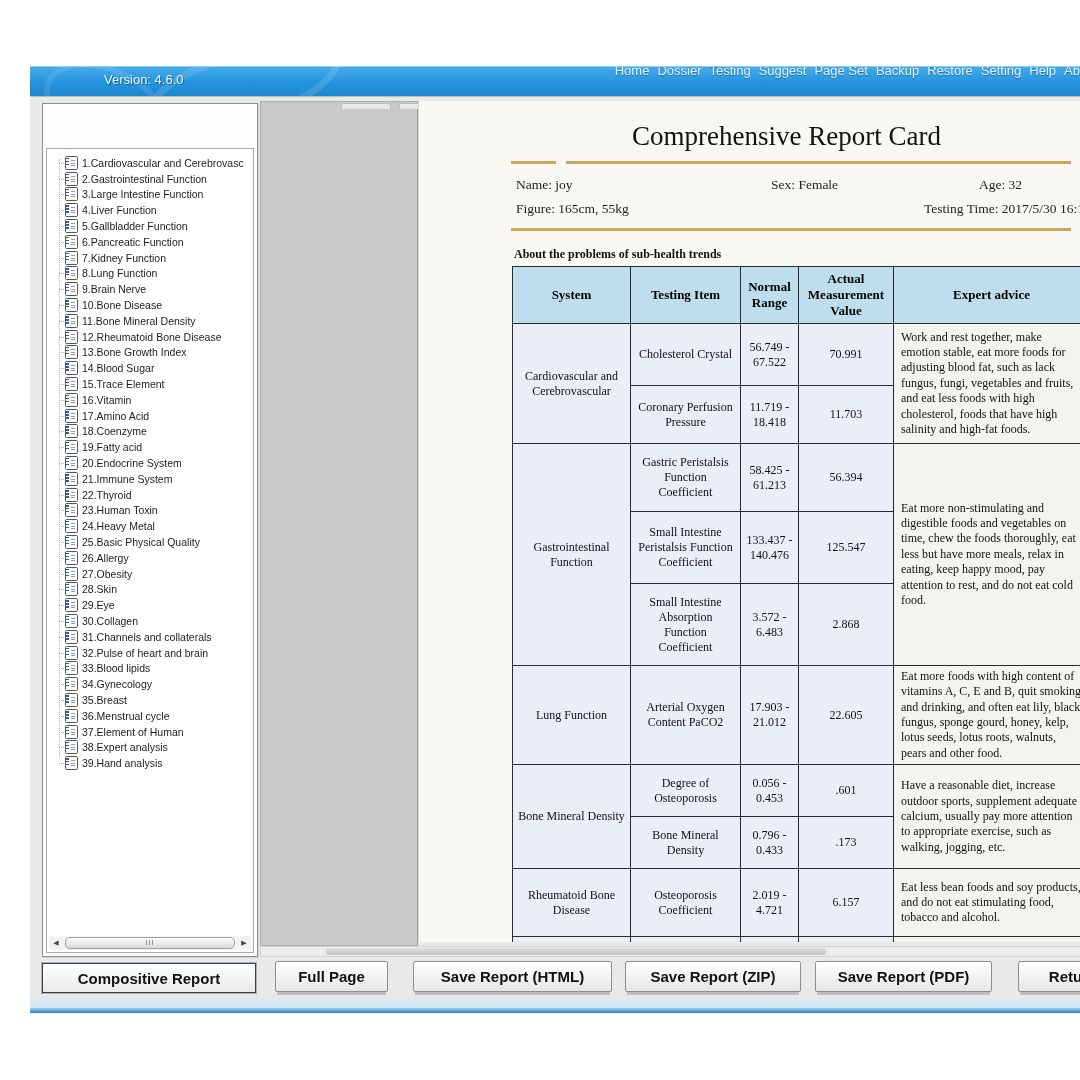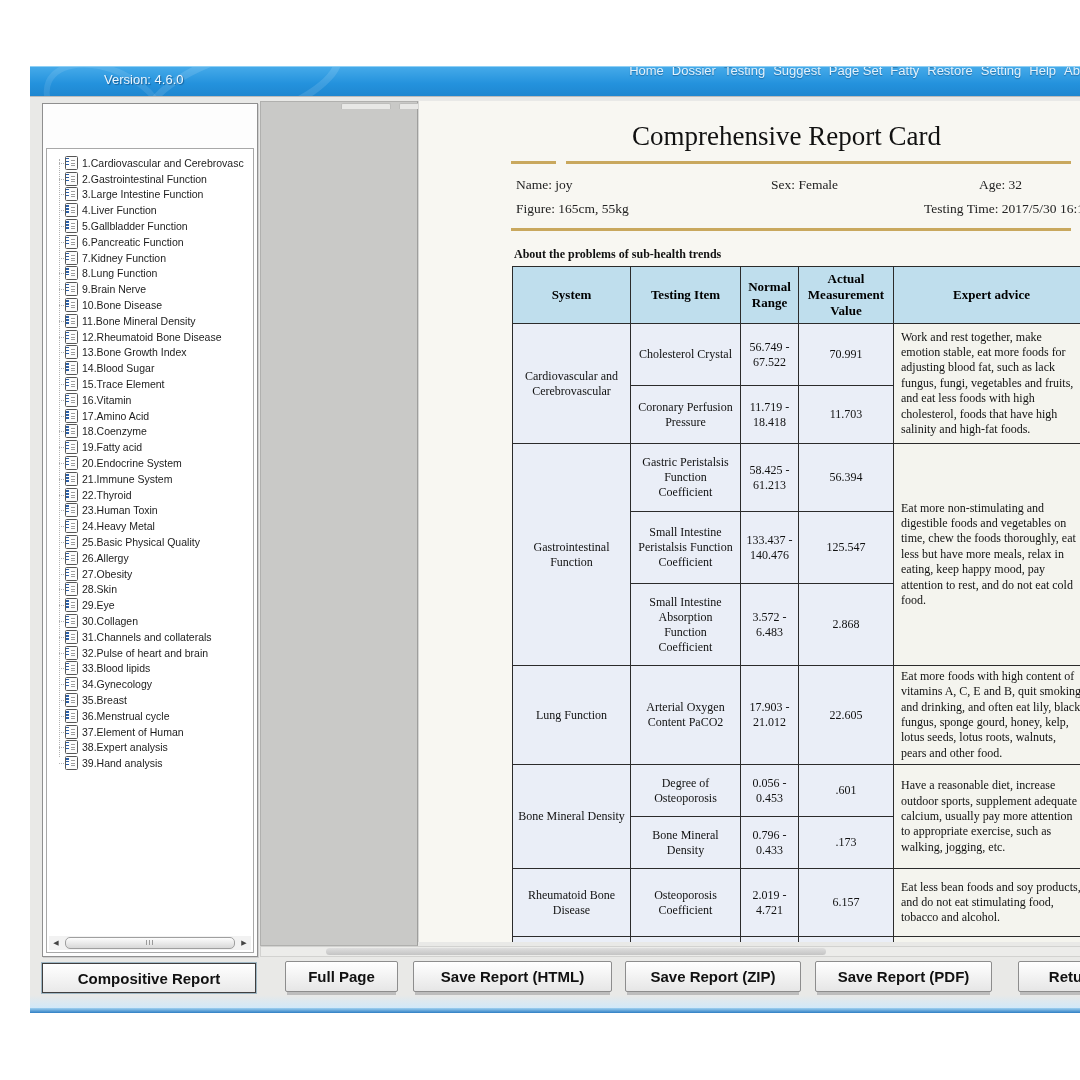--- a/index.html
+++ b/index.html
@@ -112,40 +112,40 @@
 
   
   .main-scrollbar{position:absolute;left:230px;top:849px;width:850px;height:11px;
            background:#ececea;border:1px solid #d2d2d0;box-sizing:border-box;cursor:pointer;}
   .main-scroll-thumb{position:absolute;left:65px;top:1px;width:500px;height:7px;
            background:linear-gradient(#dedede,#c4c4c4);border-radius:4px;cursor:pointer;}
   .footer-btn{position:absolute;top:864px;height:31px;box-sizing:border-box;
            background:linear-gradient(#ffffff,#e6e6e6);border:1px solid #8d8d8d;border-radius:2px;
            box-shadow:0 5px 0 -2px #bdbdbd;font-family:"Liberation Sans",sans-serif;
            font-size:15px;font-weight:bold;color:#111;cursor:pointer;}
-  .btn-fullpage{left:255px;width:113px;}
+  .btn-fullpage{left:245px;width:113px;}
   .btn-html{left:383px;width:199px;}
   .btn-zip{left:595px;width:176px;}
   .btn-pdf{left:785px;width:177px;}
   .btn-return{left:988px;width:110px;}
 </style>
 </head>
 <body>
 
 <div class="canvas">
 
   <div class="menubar">
     <span class="version">Version: 4.6.0</span>
     <div class="menu-items" id="menu-items">
         <span class="menu-item">Home</span>
         <span class="menu-item">Dossier</span>
         <span class="menu-item">Testing</span>
         <span class="menu-item">Suggest</span>
         <span class="menu-item">Page Set</span>
-        <span class="menu-item">Fatty</span>
+        <span class="menu-item">Backup</span>
         <span class="menu-item">Restore</span>
         <span class="menu-item">Setting</span>
         <span class="menu-item">Help</span>
         <span class="menu-item">About</span>
       </div>
   </div>
 
   <div class="app-body">
 
     <div class="sidebar">

